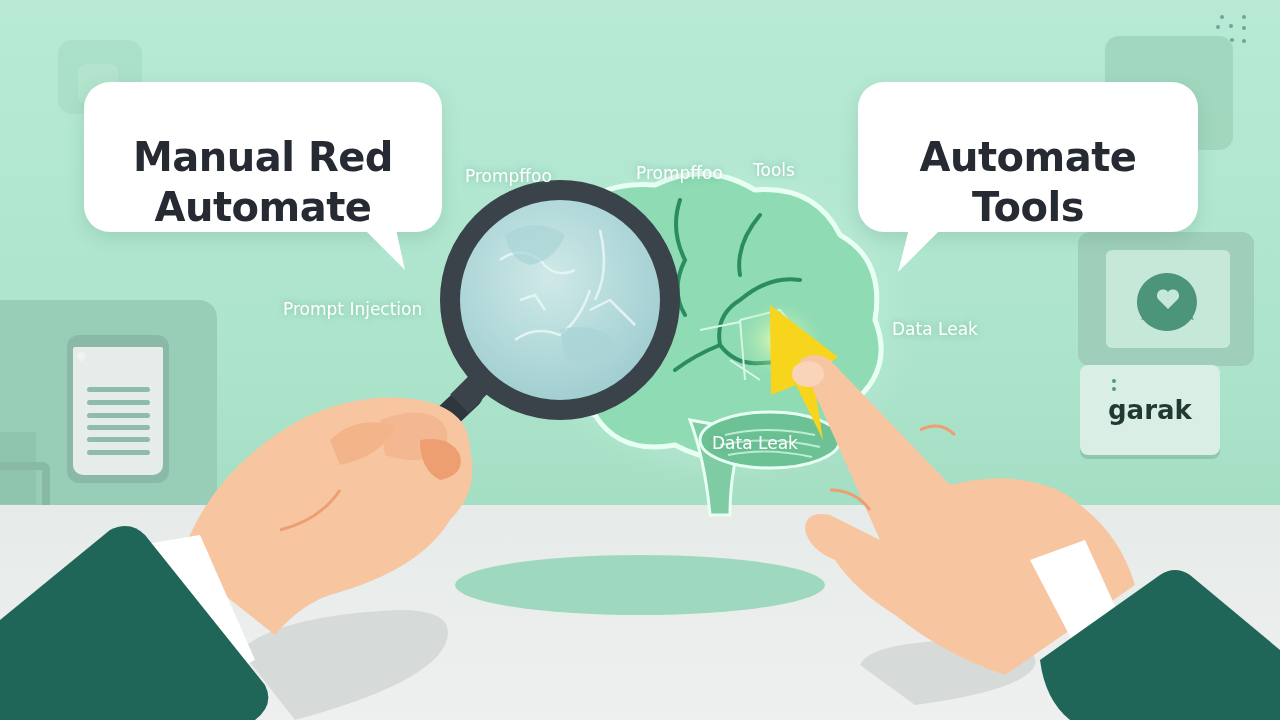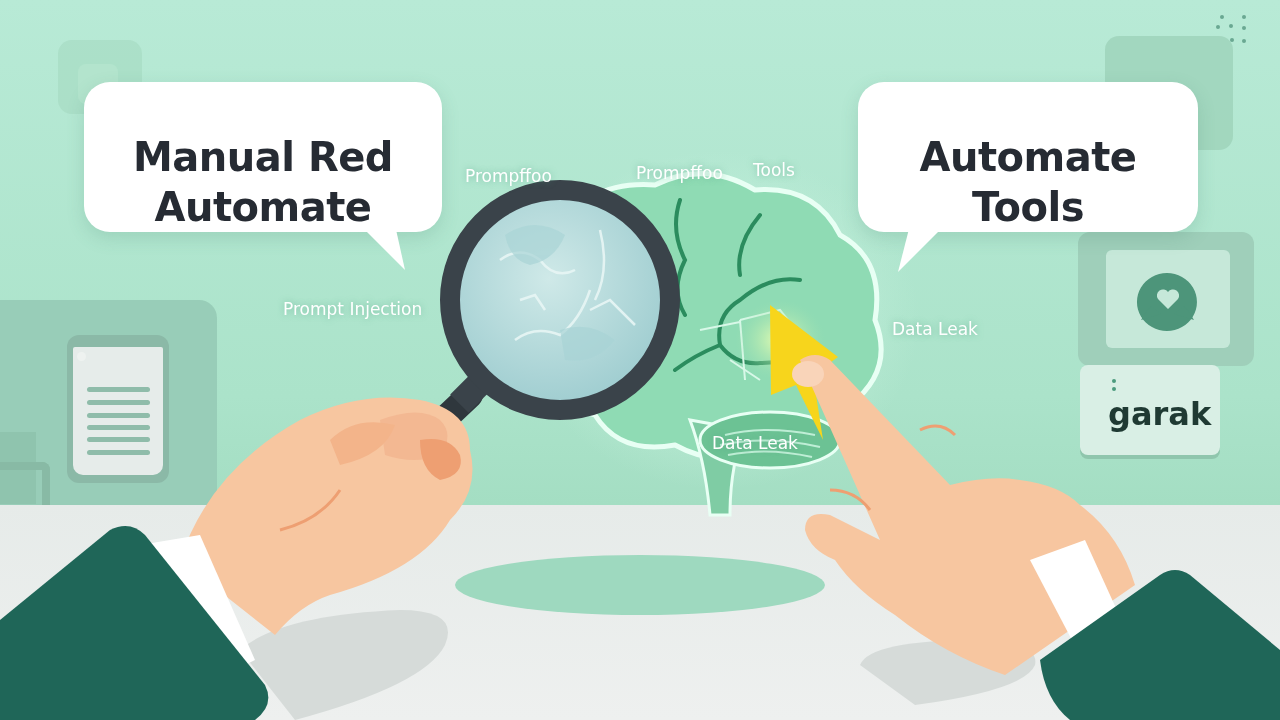--- a/index.html
+++ b/index.html
@@ -14,21 +14,21 @@
   .bubble { position: absolute; background: #ffffff; border-radius: 26px;
     box-shadow: 0 6px 18px rgba(60,120,100,0.18); display: flex; flex-direction: column;
     align-items: center; justify-content: flex-end; text-align: center; }
   .bubble .line { font-family: "DejaVu Sans", sans-serif; font-weight: bold; color: #262b33;
     font-size: 40px; line-height: 50px; letter-spacing: -0.5px; }
   .tag { position: absolute; color: #ffffff; font-family: "DejaVu Sans", sans-serif;
     font-size: 17px; text-shadow: 0 0 6px rgba(80,160,130,0.55); white-space: nowrap; }
   .panel { position: absolute; }
   .garak-card { position: absolute; left: 1080px; top: 365px; width: 140px; height: 90px;
     background: #d9efe5; border-radius: 8px; box-shadow: 0 4px 0 #8fc6ad; }
-  .garak-text { position: absolute; left: 28px; top: 30px; font-size: 32px; font-weight: bold;
+  .garak-text { position: absolute; left: 28px; top: 30px; font-size: 26px; font-weight: bold;
     color: #1f3a33; font-family: "DejaVu Sans", sans-serif; }
   .garak-dots { position: absolute; left: 32px; top: 14px; width: 4px; height: 14px; }
   .garak-dots i { display: block; width: 4px; height: 4px; background: #4c9b7e; border-radius: 50%; margin-bottom: 4px; }
 </style>
 </head>
 <body>
 
 <div class="scene">
 
   <div class="deco" style="left:58px;top:40px;width:84px;height:74px;background:#a6dcc3;opacity:.7;"></div>

